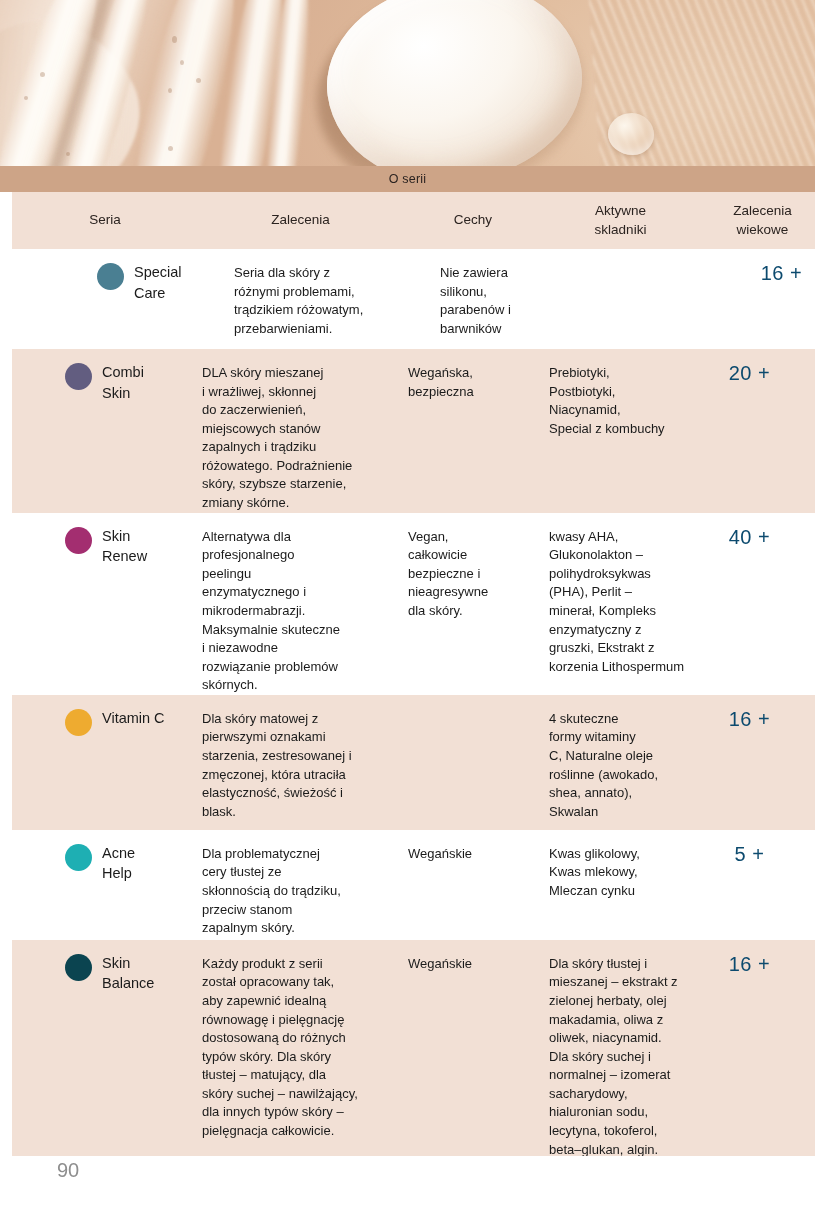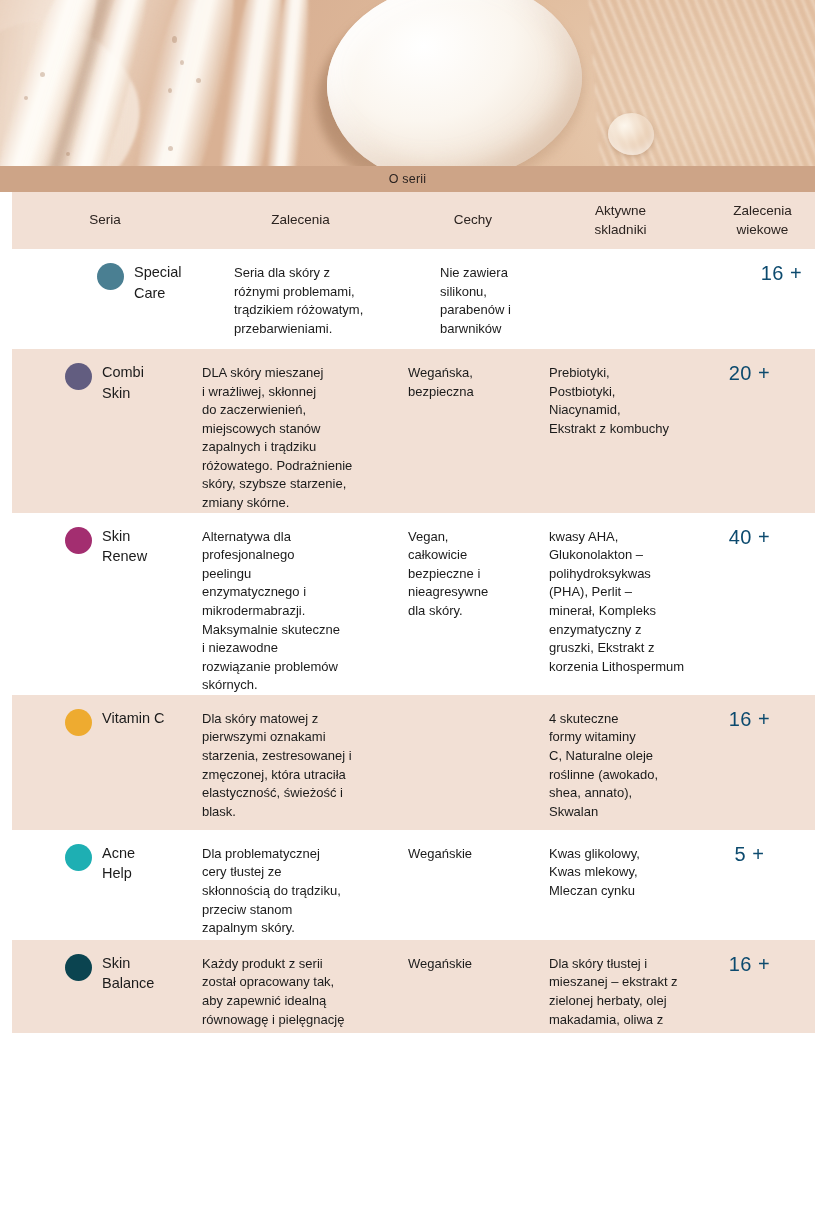--- a/index.html
+++ b/index.html
@@ -7,21 +7,21 @@
   html, body {
     width: 815px;
     height: 1211px;
     background: #ffffff;
     font-family: "Liberation Sans", sans-serif;
   }
 
   #page {
     position: relative;
     width: 815px;
-    height: 1033px;
+    height: 1211px;
     overflow: hidden;
     background: #ffffff;
   }
 
   
   .hero {
     position: absolute;
     left: 0; top: 0;
     width: 815px;
     height: 166px;
@@ -304,21 +304,21 @@
 miejscowych stanów
 zapalnych i trądziku
 różowatego. Podrażnienie
 skóry, szybsze starzenie,
 zmiany skórne.</div>
           <div class="cell c-feat text-cell">Wegańska,
 bezpieczna</div>
           <div class="cell c-act text-cell">Prebiotyki,
 Postbiotyki,
 Niacynamid,
-Ekstrakt z kombuchy</div>
+Special z kombuchy</div>
           <div class="cell c-age age-cell">20 +</div>
         </div>
         <div class="row body plain" style="min-height: 172px;">
           <div class="cell c-series series-cell">
             <div class="dot" style="background: rgb(163, 46, 112);"></div>
             <div class="series-name">Skin
 Renew</div>
           </div>
           <div class="cell c-rec text-cell">Alternatywa dla
 profesjonalnego
@@ -389,21 +389,21 @@
           </div>
           <div class="cell c-rec text-cell">Każdy produkt z serii
 został opracowany tak,
 aby zapewnić idealną
 równowagę i pielęgnację
 dostosowaną do różnych
 typów skóry. Dla skóry
 tłustej – matujący, dla
 skóry suchej – nawilżający,
 dla innych typów skóry –
-pielęgnacja równoważąca.</div>
+pielęgnacja całkowicie.</div>
           <div class="cell c-feat text-cell">Wegańskie</div>
           <div class="cell c-act text-cell">Dla skóry tłustej i
 mieszanej – ekstrakt z
 zielonej herbaty, olej
 makadamia, oliwa z
 oliwek, niacynamid.
 Dla skóry suchej i
 normalnej – izomerat
 sacharydowy,
 hialuronian sodu,

